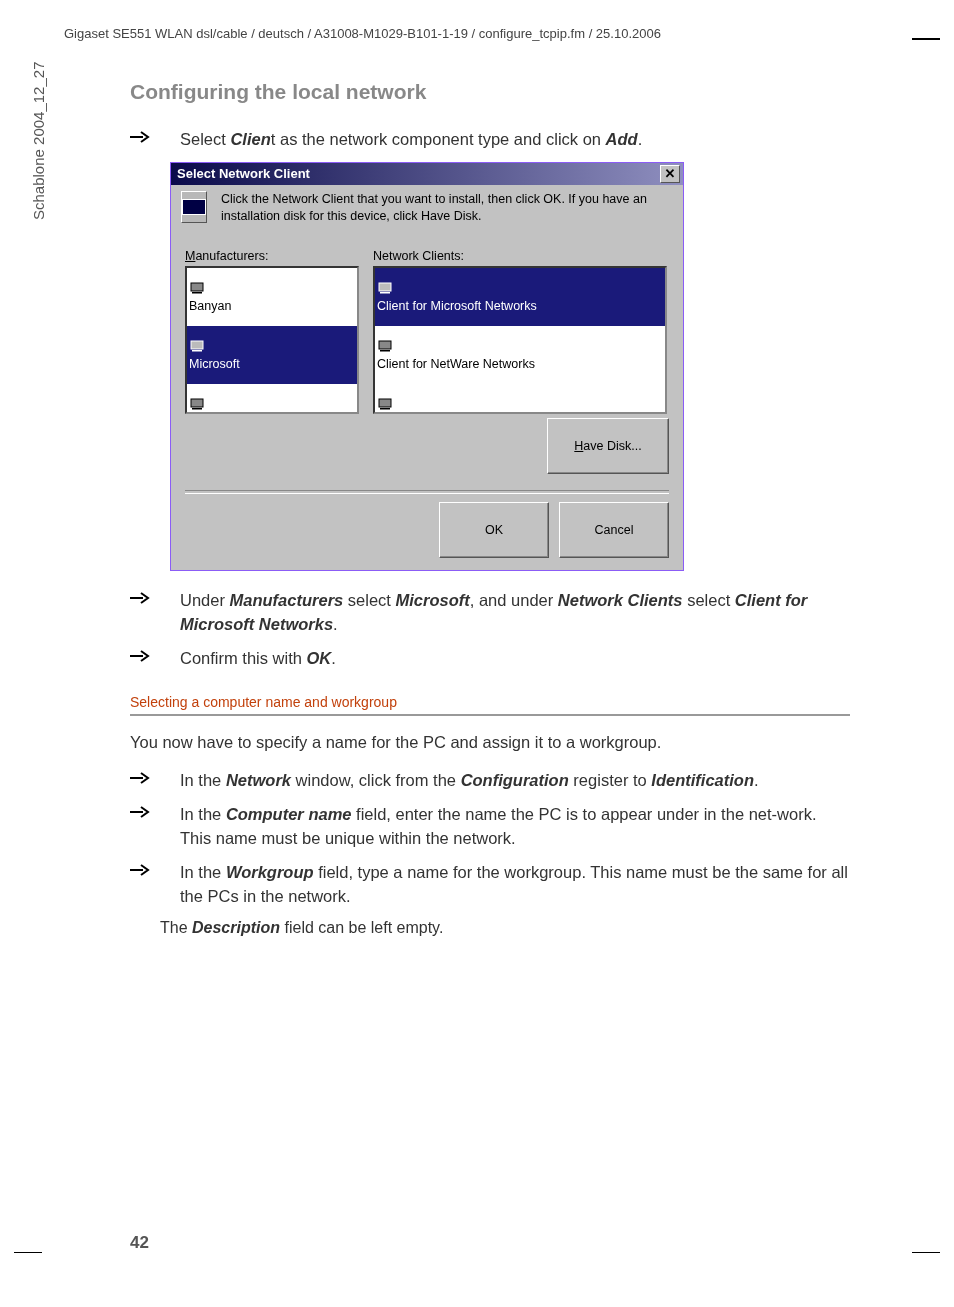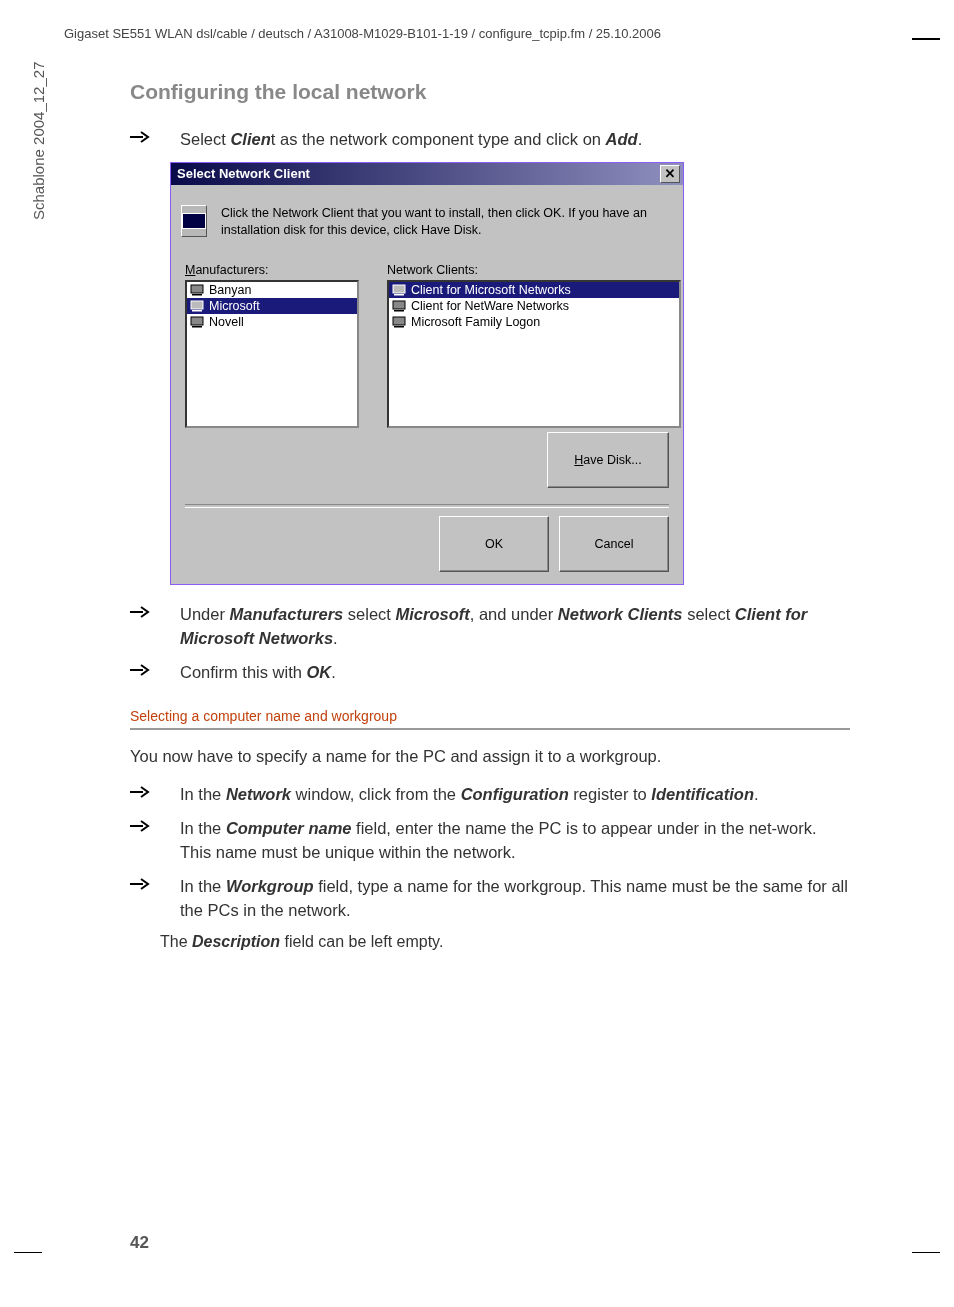--- a/index.html
+++ b/index.html
@@ -71,51 +71,52 @@
   .closebox {
     width:18px; height:16px;
     background:#c2c2c2;
     border:1px solid #fff;
     border-right-color:#555; border-bottom-color:#555;
     display:flex; align-items:center; justify-content:center;
     color:#000; font-family: Arial; font-size:13px; font-weight:700;
     line-height:1;
   }
   .dlg-top {
-    display:flex; padding:20px 14px 6px 10px;
+    display:flex; padding:6px 14px 6px 10px;
   }
   .pc-icon {
     width:36px; height:30px;
     border:1px solid #fff; border-right-color:#555; border-bottom-color:#555;
     background:#b8b8b8;
     display:flex; align-items:center; justify-content:center;
     margin-right:14px;
   }
   .pc-icon .screen {
     width:22px; height:14px; background:#004; border:1px solid #fff;
   }
   .dlg-instr { font-size:12.5px; line-height:1.35; }
 
   .columns {
-    display:flex; padding: 18px 14px 2px 14px; gap:28px;
+    display:flex; padding: 18px 14px 2px 14px; gap:14px;
   }
   .col-label { font-size:12.5px; margin-bottom:3px; }
   .col-label u { text-decoration:underline; }
   .listbox {
     height:144px;
     background:#fff;
     border:2px inset #888;
     overflow:hidden;
   }
   .lb-manu { width:170px; }
   .lb-clients { width:290px; }
   .li {
     display:flex; align-items:flex-start;
-    padding:1px 2px; font-size:12.5px;
+    padding:13px 2px; font-size:12.5px;
     gap:4px;
+    flex-direction:column;
   }
   .li.sel { background:#1a1a7a; color:#fff; }
   .dev-icon {
     width:16px; height:14px;
     display:inline-flex; align-items:center; justify-content:center;
   }
   .dev-icon svg { display:block; }
 
   .btnrow {
     display:flex; justify-content:flex-end;

